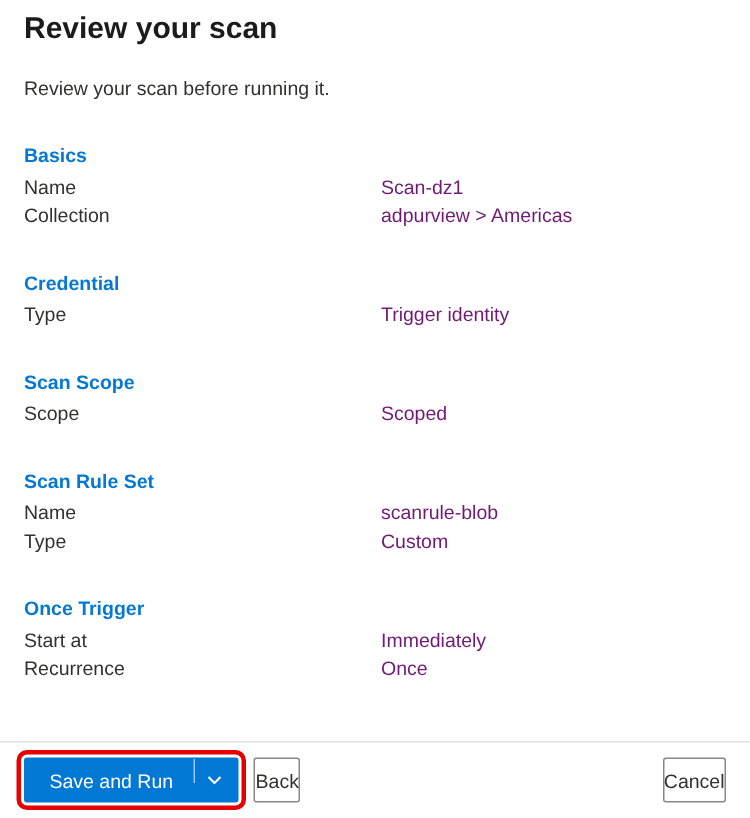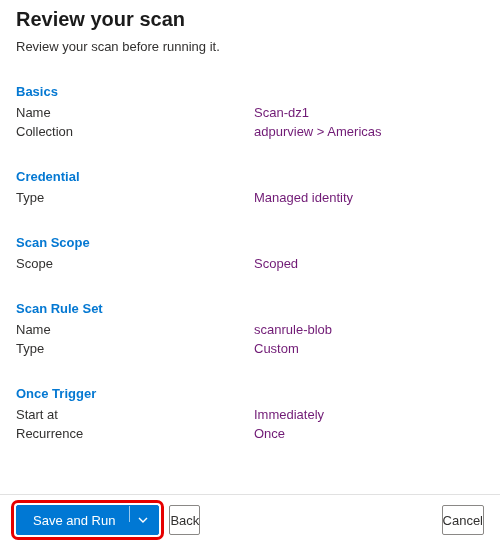--- a/index.html
+++ b/index.html
@@ -6,21 +6,21 @@
     body {
       font-family: "Segoe UI", -apple-system, sans-serif;
       font-size: 13px;
       color: #323130;
       background: #fff;
       width: 500px;
       height: 545px;
       position: relative;
     }
     .content { padding: 8px 16px 0 16px; }
-    .page-title { font-size: 20px; font-weight: 600; color: #1b1b1b; margin-bottom: 8px; }
+    .page-title { font-size: 20px; font-weight: 600; color: #1b1b1b; margin-bottom: 20px; }
     .subtitle { font-size: 13px; color: #323130; margin-bottom: 28px; }
     .section-header { color: #0478d2; font-size: 13px; font-weight: 600; margin-bottom: 6px; margin-top: 30px; }
     .section-header:first-of-type { margin-top: 0; }
     .kv-row { display: flex; margin-bottom: 4px; }
     .kv-label { width: 238px; color: #323130; }
     .kv-value { color: #701a75; }
     .footer {
       position: absolute;
       left: 0; right: 0; bottom: 0;
       border-top: 1px solid #e1e1e1;
@@ -91,21 +91,21 @@
     <div class="kv-value">Scan-dz1</div>
   </div>
   <div class="kv-row">
     <div class="kv-label">Collection</div>
     <div class="kv-value">adpurview &gt; Americas</div>
   </div>
 
   <div class="section-header">Credential</div>
   <div class="kv-row">
     <div class="kv-label">Type</div>
-    <div class="kv-value">Managed identity</div>
+    <div class="kv-value">Trigger identity</div>
   </div>
 
   <div class="section-header">Scan Scope</div>
   <div class="kv-row">
     <div class="kv-label">Scope</div>
     <div class="kv-value">Scoped</div>
   </div>
 
   <div class="section-header">Scan Rule Set</div>
   <div class="kv-row">

